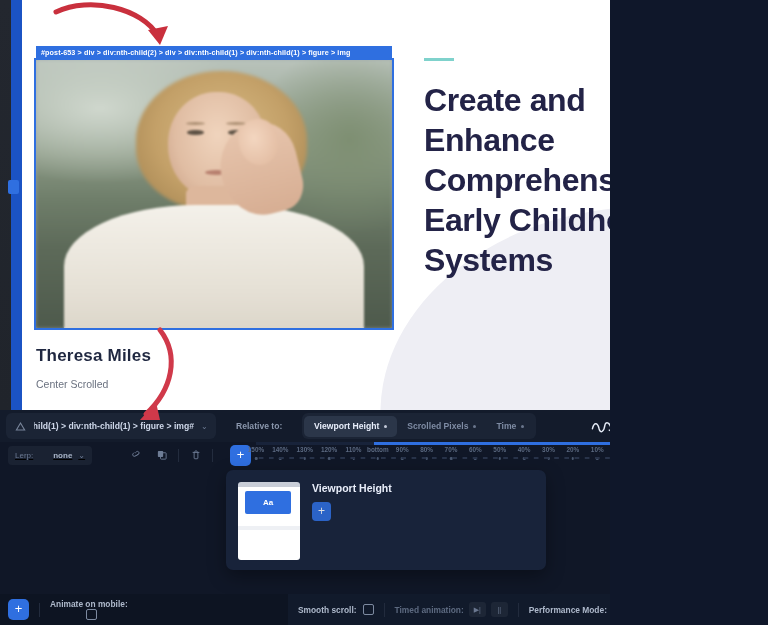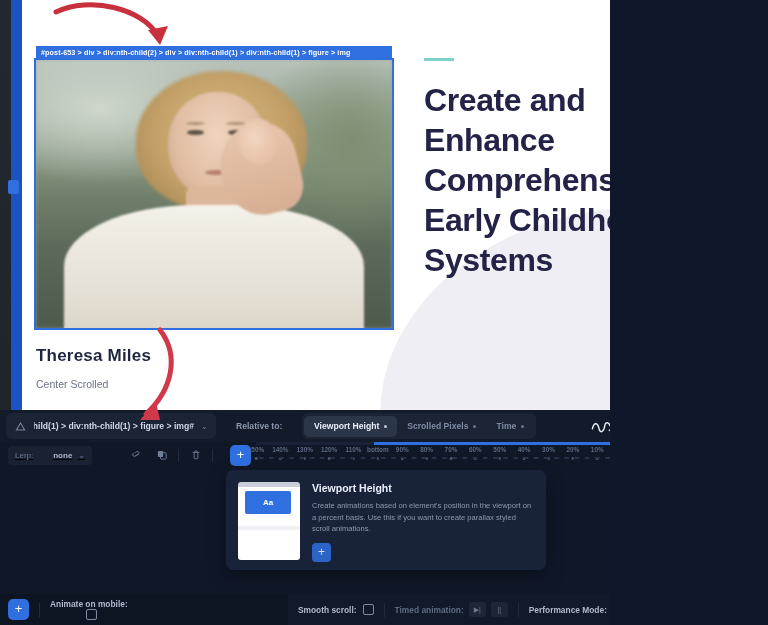--- a/index.html
+++ b/index.html
@@ -513,21 +513,20 @@
     </div>
   </div>
 
   <div class="card">
     <div class="card-thumb">
       <div class="aa">Aa</div>
       <div class="ln"></div>
     </div>
     <div class="card-body">
       <div class="card-title">Viewport Height</div>
-      <div class="card-desc">Create animations based on element's position in the viewport on a percent basis. Use this if you want to create parallax styled scroll animations.</div>
       <div class="card-add">+</div>
     </div>
   </div>
 
   <div class="bottom">
     <div class="b-add">+</div>
     <div class="b-div"></div>
     <div class="b-group">
       <span class="b-lbl">Animate on mobile:</span>
       <span class="chk"></span>

